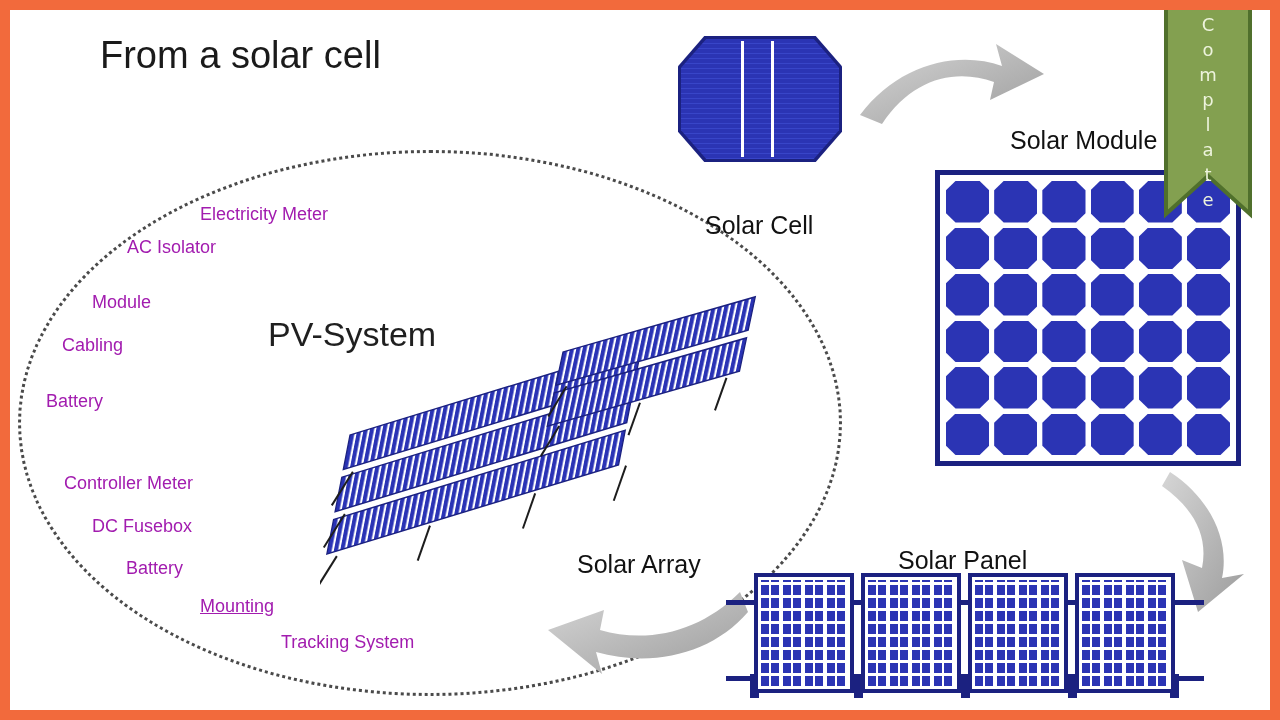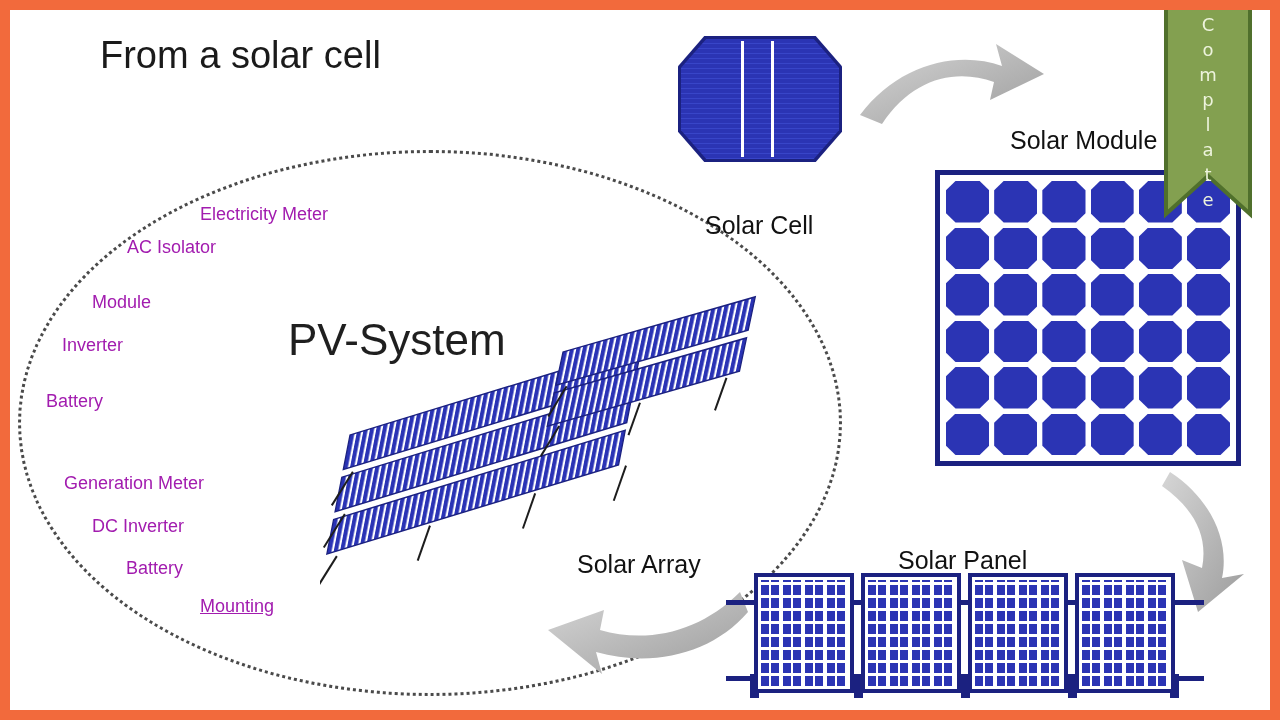--- a/index.html
+++ b/index.html
@@ -35,21 +35,21 @@
   
   .ribbon-svg{position:absolute;left:1162px;top:8px;z-index:20;}
   .ribbon-text-wrap{position:absolute;left:1162px;top:14px;width:92px;height:190px;z-index:21;
     display:flex;justify-content:center;}
   .ribbon-text{writing-mode:vertical-rl;text-orientation:upright;letter-spacing:4px;
     font-size:18px;color:#edf3dc;font-family:"DejaVu Sans",sans-serif;}
 
   
   .ellipse{position:absolute;left:18px;top:150px;width:818px;height:540px;
     border:3px dotted #4a4a4a;border-radius:50%;z-index:2;}
-  .pv-label{position:absolute;left:268px;top:315px;font-size:44px;color:#1f1f1f;z-index:6;margin-left:20px;}
+  .pv-label{position:absolute;left:268px;top:315px;font-size:34px;color:#1f1f1f;z-index:6;}
   .component{position:absolute;font-size:18px;color:#a21caf;white-space:nowrap;z-index:6;}
 
   
   .array-svg{position:absolute;left:320px;top:280px;z-index:4;}
 
   
   .panel-assembly{position:absolute;left:742px;top:568px;width:446px;height:146px;z-index:6;}
   .rail{position:absolute;left:-16px;right:-16px;height:5px;background:var(--frame-navy,#1b2180);z-index:1;}
   .panels{position:absolute;left:12px;top:5px;display:flex;gap:7px;z-index:2;}
   .panel{width:100px;height:120px;box-sizing:border-box;border:4px solid var(--frame-navy,#1b2180);
@@ -122,26 +122,27 @@
         <div class="mcell"></div>
       </div>
   </div>
 
   <div class="ellipse"></div>
   <div class="pv-label">PV-System</div>
 
   <span class="component" style="left:200px;top:204px;">Electricity Meter</span>
   <span class="component" style="left:127px;top:237px;">AC Isolator</span>
   <span class="component" style="left:92px;top:292px;">Module</span>
-  <span class="component" style="left:62px;top:335px;">Inverter</span>
+  <span class="component" style="left:62px;top:335px;">Cabling</span>
   <span class="component" style="left:46px;top:391px;">Battery</span>
-  <span class="component" style="left:64px;top:473px;">Generation Meter</span>
-  <span class="component" style="left:92px;top:516px;">DC Inverter</span>
+  <span class="component" style="left:64px;top:473px;">Controller Meter</span>
+  <span class="component" style="left:92px;top:516px;">DC Fusebox</span>
   <span class="component" style="left:126px;top:558px;">Battery</span>
   <span class="component" style="left:200px;top:596px;text-decoration:underline;">Mounting</span>
+  <span class="component" style="left:281px;top:632px;">Tracking System</span>
 
   <svg class="array-svg" width="460" height="330" viewBox="0 0 460 330">
     <defs>
       <pattern id="stripes" width="7" height="12" patternUnits="userSpaceOnUse">
         <rect width="7" height="12" fill="#ffffff"></rect>
         <rect width="4.6" height="12" fill="#2a33b5"></rect>
       </pattern>
     </defs>
 
     <g transform="translate(30,155) rotate(-17)">

